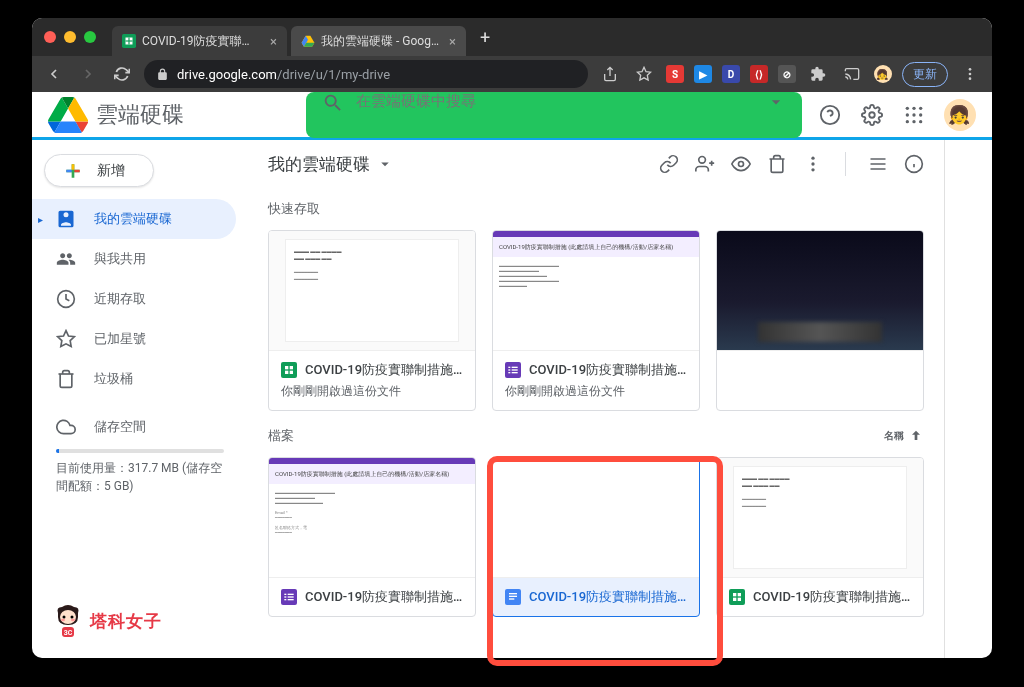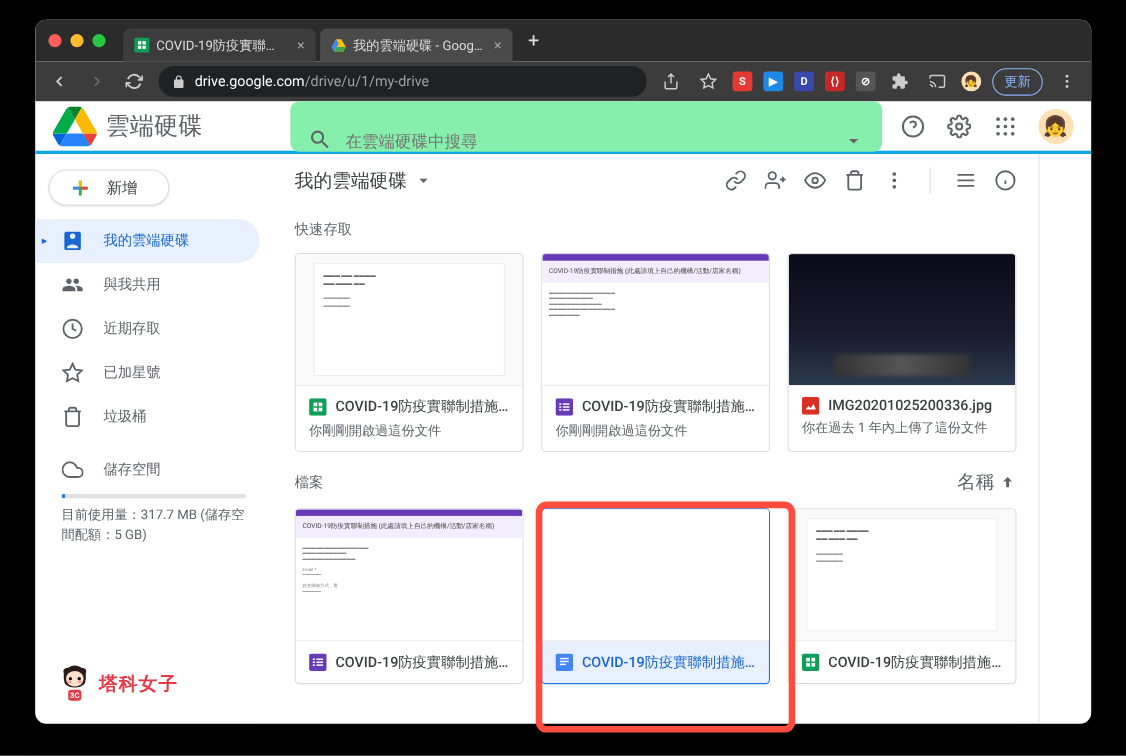--- a/index.html
+++ b/index.html
@@ -31,21 +31,21 @@
 .urlbar .path { color: #9aa0a6; }
 .ext-icons { display: flex; gap: 10px; align-items: center; }
 .ext-ico { width: 18px; height: 18px; border-radius: 3px; display: flex; align-items: center; justify-content: center; font-size: 10px; color: #fff; font-weight: bold; }
 .update-btn { border: 1px solid #8ab4f8; color: #8ab4f8; border-radius: 14px; padding: 3px 10px; font-size: 12px; cursor: pointer; }
 
 
 .drive-header { height: 48px; display: flex; align-items: center; padding: 0 16px; border-bottom: 3px solid #0ea5e9; gap: 16px; }
 .logo-area { display: flex; align-items: center; gap: 8px; width: 200px; }
 .drive-logo { width: 40px; height: 40px; }
 .logo-text { font-size: 22px; color: #5f6368; }
-.search-bar { flex: 1; max-width: 560px; background: #86efac; border-radius: 8px; height: 46px; display: flex; align-items: flex-end; padding: 0 16px; gap: 12px; }
+.search-bar { flex: 1; max-width: 560px; background: #22c55e; border-radius: 8px; height: 46px; display: flex; align-items: flex-start; padding: 0 16px; gap: 12px; margin-left: 42px; }
 .search-bar input { border: none; background: transparent; flex: 1; font-size: 15px; outline: none; color: #3c4043; }
 .header-icons { display: flex; gap: 18px; align-items: center; margin-left: auto; }
 .header-ico { color: #5f6368; width: 24px; height: 24px; cursor: pointer; display: flex; align-items: center; justify-content: center; }
 .avatar { width: 32px; height: 32px; border-radius: 50%; background: #ffe0b2; display: flex; align-items: center; justify-content: center; font-size: 18px; }
 
 
 .drive-body { flex: 1; display: flex; overflow: hidden; }
 
 
 .sidebar { width: 216px; padding: 10px 0; }
@@ -65,21 +65,21 @@
 
 .main { flex: 1; display: flex; flex-direction: column; overflow: hidden; border-left: 0px solid #eee;}
 .main-header { height: 48px; display: flex; align-items: center; padding: 0 20px; }
 .main-title { font-size: 17px; color: #3c4043; display: flex; align-items: center; gap: 6px;}
 .action-row { margin-left: auto; display: flex; gap: 16px; align-items: center; color: #5f6368; }
 .action-row .divider { width: 1px; height: 24px; background: #dadce0; margin: 0 6px; }
 .act-ico { width: 20px; height: 20px; cursor: pointer; display: flex; align-items: center; justify-content: center; }
 
 .content { flex: 1; overflow: auto; padding: 0 20px 20px; }
 .section-label { font-size: 13px; color: #5f6368; font-weight: 400; margin: 12px 0; }
-.sort-label { font-size: 17px; color: #5f6368; display: flex; align-items: center; gap: 4px;}
+.sort-label { font-size: 10px; color: #5f6368; display: flex; align-items: center; gap: 4px; font-weight: bold;}
 .sec-head { display: flex; align-items: center; justify-content: space-between; margin: 16px 0 12px; }
 
 .card-row { display: flex; gap: 16px; }
 .card { width: 210px; border: 1px solid #dadce0; border-radius: 4px; overflow: hidden; cursor: pointer; background: #fff;}
 .card.selected { border: 1px solid #1a73e8; background: #e8f0fe; }
 .card-thumb { height: 120px; background: #fafafa; border-bottom: 1px solid #eee; position: relative; overflow: hidden; }
 .card-footer { padding: 10px 12px; }
 .card-title-row { display: flex; align-items: center; gap: 8px; }
 .card-title { font-size: 13px; color: #3c4043; font-weight: 500; white-space: nowrap; overflow: hidden; text-overflow: ellipsis;}
 .card.selected .card-title { color: #1967d2; }
@@ -419,30 +419,20 @@
                 <span class="card-title">COVID-19防疫實聯制措施 - 副本</span>
               </div>
               <div class="card-sub">你剛剛開啟過這份文件</div>
             </div>
           </div>
 
           <div class="card">
             <div class="card-thumb">
                 <div class="thumb-photo"></div>
               </div>
-            <div class="card-footer">
-              <div class="card-title-row">
-                <svg class="file-ico" viewBox="0 0 24 24">
-                    <rect width="24" height="24" rx="3" fill="#d93025"></rect>
-                    <path d="M5 17l4-5 3 3 4-6 3 8z" fill="#fff"></path>
-                  </svg>
-                <span class="card-title">IMG20201025200336.jpg</span>
-              </div>
-              <div class="card-sub">你在過去 1 年內上傳了這份文件</div>
-            </div>
           </div>
         </div>
 
         <div class="sec-head">
           <div class="section-label" style="margin:0">檔案</div>
           <div class="sort-label">
             <span>名稱</span>
             <svg width="16" height="16" viewBox="0 0 24 24" fill="#5f6368">
                 <path d="M12 4l-6 6h4v8h4v-8h4z"></path>
               </svg>

